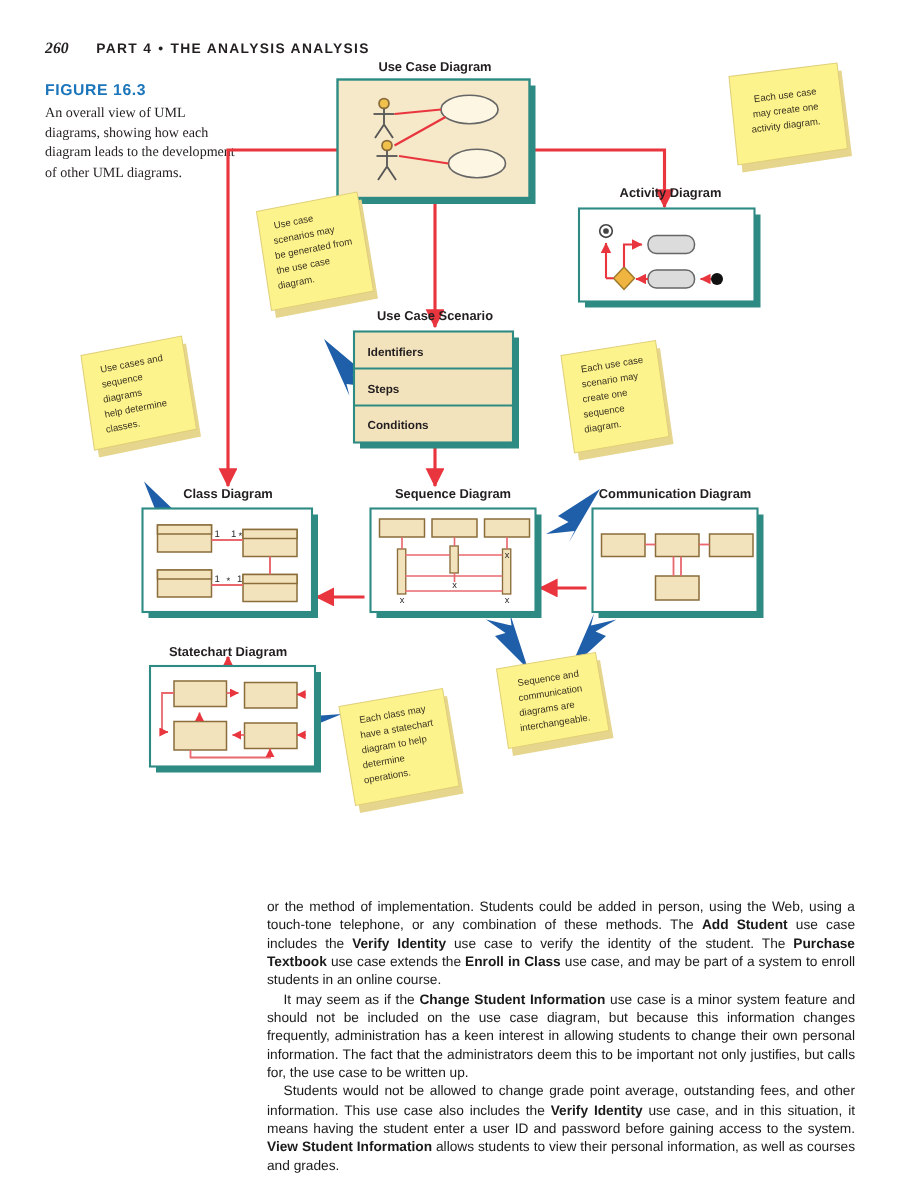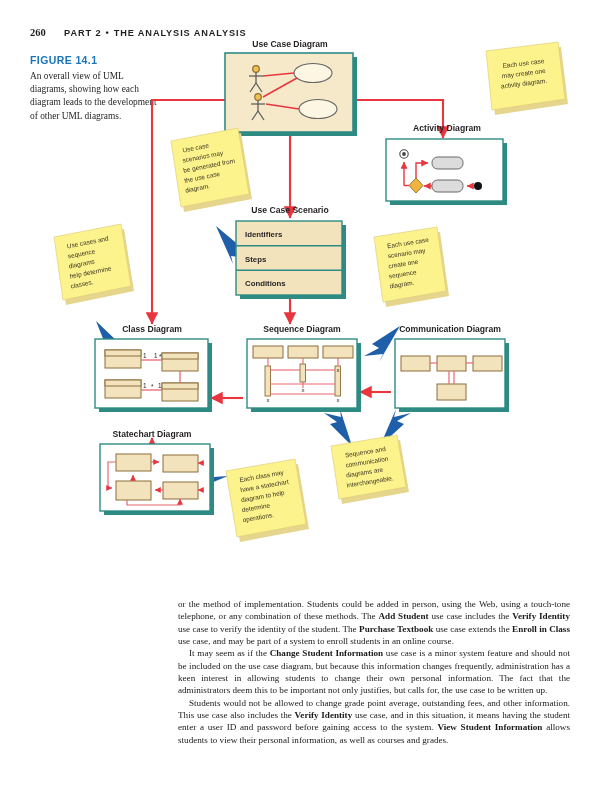--- a/index.html
+++ b/index.html
@@ -10,21 +10,21 @@
   }
   .page{position:relative;width:600px;height:800px;}
 
   
   .runhead{
     position:absolute;left:30px;top:27px;
     font-family:"Liberation Sans",sans-serif;
     font-size:9.2px;font-weight:bold;letter-spacing:.9px;color:#231f20;
     white-space:nowrap;
   }
-  .runhead .pgno{font-family:"Liberation Serif",serif;font-size:10.5px;letter-spacing:0;}
+  .runhead .pgno{font-family:"Liberation Serif",serif;font-style:italic;font-size:10.5px;letter-spacing:0;}
   .runhead .sep{padding:0 4px;}
 
   
   .fig-label{
     position:absolute;left:30px;top:54px;
     font-family:"Liberation Sans",sans-serif;
     font-size:10.5px;font-weight:bold;color:#1b75bb;letter-spacing:.4px;
   }
   .fig-caption{
     position:absolute;left:30px;top:70px;width:128px;
@@ -32,38 +32,38 @@
     font-size:9.4px;line-height:13.2px;color:#231f20;
   }
 
   
   .figure{position:absolute;left:0;top:26px;width:600px;height:550px;}
   .figure svg{display:block;}
 
   
   .body-text{
     position:absolute;left:178px;top:598px;width:392px;
-    font-family:Liberation Serif, serif;
+    font-family:Liberation Sans, sans-serif;
     font-size:9.15px;line-height:12.35px;color:#1a1a1a;
     text-align:justify;
   }
   .body-text p{margin:0;}
   .body-text p+p{text-indent:11px;}
   .body-text b{font-weight:bold;}
 </style>
 </head>
 <body>
 
 <div class="page">
 
   <div class="runhead">
-    <span class="pgno">260</span><span class="sep">&nbsp;&nbsp;&nbsp;</span><span>PART 2</span><span class="sep">•</span><span>THE ANALYSIS ANALYSIS</span>
+    <span class="pgno">260</span><span class="sep">&nbsp;&nbsp;&nbsp;</span><span>PART 4</span><span class="sep">•</span><span>THE ANALYSIS ANALYSIS</span>
   </div>
 
-  <div class="fig-label">FIGURE 14.1</div>
+  <div class="fig-label">FIGURE 16.3</div>
   <div class="fig-caption">An overall view of UML diagrams, showing how each diagram leads to the development of other UML diagrams.</div>
 
   <div class="figure">
     <svg width="600" height="550" viewBox="0 0 600 550" xmlns="http://www.w3.org/2000/svg">
       <defs>
         <marker id="redArrow" markerWidth="7" markerHeight="7" refX="5.6" refY="3" orient="auto">
           <path d="M0,0 L6,3 L0,6 z" fill="#e8353e"></path>
         </marker>
         <marker id="redArrowSm" markerWidth="6" markerHeight="6" refX="4.8" refY="2.5" orient="auto">
           <path d="M0,0 L5,2.5 L0,5 z" fill="#e8353e"></path>

